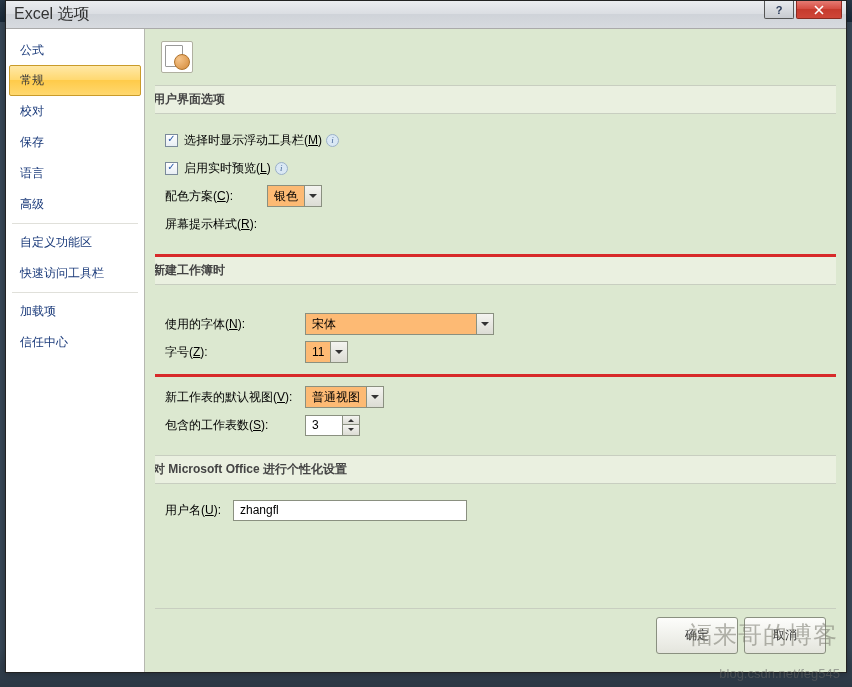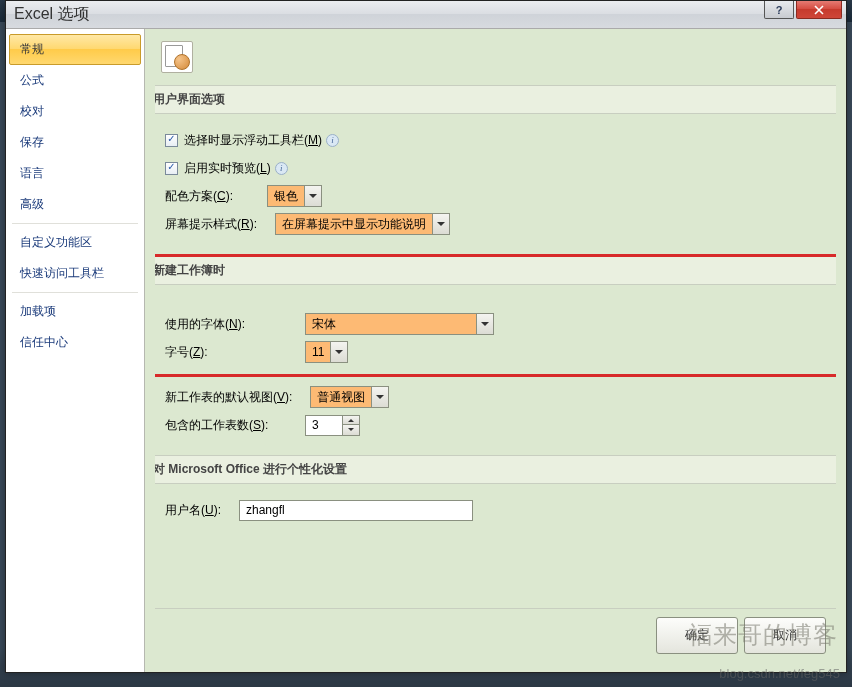--- a/index.html
+++ b/index.html
@@ -22,21 +22,21 @@
 .navsep { height: 1px; background: #e0e0da; margin: 3px 6px; }
 .content { flex: 1; background: #dce8d0; padding: 8px 10px 10px 10px; position: relative; display:flex; flex-direction:column; }
 .content-scroll { flex:1; overflow:hidden; }
 .intro { display: flex; align-items: center; gap: 8px; margin: 4px 0 12px 6px; }
 .intro-icon { width: 32px; height: 32px; background: #fff; border: 1px solid #b0b0a0; border-radius: 2px; position: relative; }
 .intro-icon::before { content:""; position:absolute; left:3px; top:3px; width:16px; height:20px; background:#fff; border:1px solid #999; border-radius:1px; }
 .intro-icon::after { content:""; position:absolute; right:2px; bottom:2px; width:14px; height:14px; background: radial-gradient(circle at 30% 30%, #f5c48a, #d48a3a); border-radius:50%; border:1px solid #b0722a; }
 .section-head { background: #eaf0e0; border: 1px solid #c8cec0; border-left: none; border-right: none; padding: 5px 8px; font-weight: bold; color: #444; margin: 0 -10px; }
 .section-body { padding: 10px 4px 14px 10px; }
 .row { display: flex; align-items: center; margin: 4px 0; min-height:24px; }
-.row .lbl { min-width: 120px; padding-right: 18px; }
+.row .lbl { min-width: 120px; padding-right: 10px; }
 .row .lbl u { text-decoration: underline; }
 .cb { width: 13px; height: 13px; border: 1px solid #7a8a9a; background: linear-gradient(#fff,#e8eef4); margin-right: 6px; display:inline-flex; align-items:center; justify-content:center; }
 .cb.checked::after { content:"✓"; font-size:10px; color:#2a5aaa; line-height:1; position:relative; top:-1px; }
 .info { display:inline-block; width:13px; height:13px; border:1px solid #9ab0c8; border-radius:50%; background:#dae8f4; color:#4a6a9a; font-size:9px; text-align:center; line-height:11px; margin-left:4px; font-style:italic; font-family:Georgia,serif; }
 .select { display:inline-flex; align-items:center; background:#fdba74; border:1px solid #8a9080; height:22px; }
 .select .sval { padding: 0 6px; min-width: 28px; white-space:nowrap; }
 .select .sbtn { width:17px; height:100%; border-left:1px solid #8a9080; background:linear-gradient(#f4f4f0,#dcdcd4); display:flex; align-items:center; justify-content:center; }
 .select .sbtn::after { content:""; border:4px solid transparent; border-top-color:#333; position:relative; top:2px; }
 .select.wide .sval { min-width: 150px; }
 .select.font .sval { min-width: 170px; }
@@ -70,22 +70,22 @@
       <div class="tbtn help"></div>
       <div class="tbtn close">
         <svg viewBox="0 0 10 10">
             <path d="M1 1 L9 9 M9 1 L1 9" stroke="#fff" stroke-width="1.6"></path>
           </svg>
       </div>
     </div>
   </div>
   <div class="body">
     <div class="sidebar">
+      <div class="navitem">公式</div>
       <div class="navitem active">常规</div>
-      <div class="navitem">公式</div>
       <div class="navitem">校对</div>
       <div class="navitem">保存</div>
       <div class="navitem">语言</div>
       <div class="navitem">高级</div>
       <div class="navsep"></div>
       <div class="navitem">自定义功能区</div>
       <div class="navitem">快速访问工具栏</div>
       <div class="navsep"></div>
       <div class="navitem">加载项</div>
       <div class="navitem">信任中心</div>
@@ -110,24 +110,20 @@
           </div>
           <div class="row">
             <span class="lbl" style="min-width:102px"><span>配色方案(</span><u>C</u><span>):</span></span>
             <span class="select">
                 <span class="sval">银色</span>
                 <span class="sbtn"></span>
               </span>
           </div>
           <div class="row">
             <span class="lbl" style="min-width:102px"><span>屏幕提示样式(</span><u>R</u><span>):</span></span>
-            <span class="select wide">
-                <span class="sval">在屏幕提示中显示功能说明</span>
-                <span class="sbtn"></span>
-              </span>
           </div>
         </div>
 
         <div class="highlight-box">
           <div class="section-head">新建工作簿时</div>
           <div class="section-body">
             <div class="row">
               <span class="lbl" style="min-width:140px"><span>使用的字体(</span><u>N</u><span>):</span></span>
               <span class="select font">
                   <span class="sval">宋体</span>

